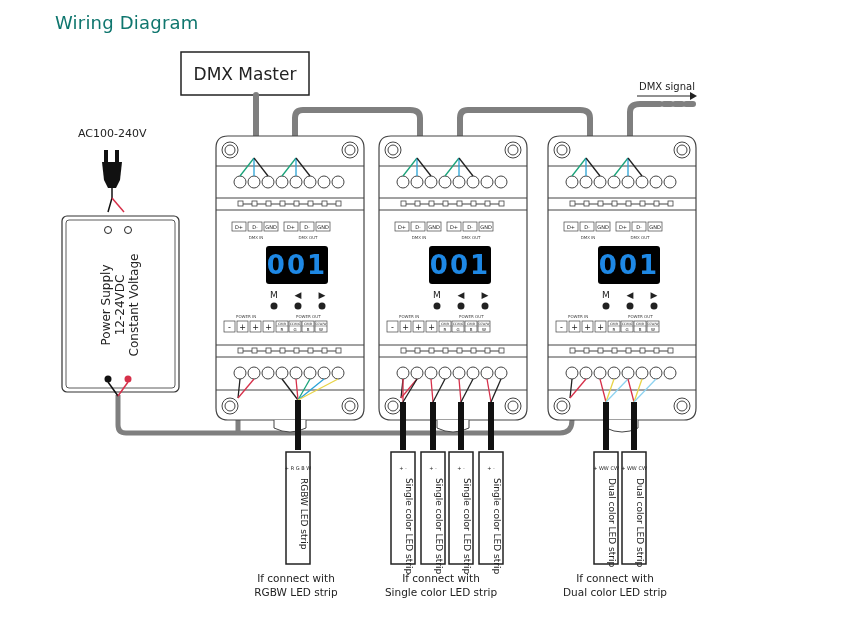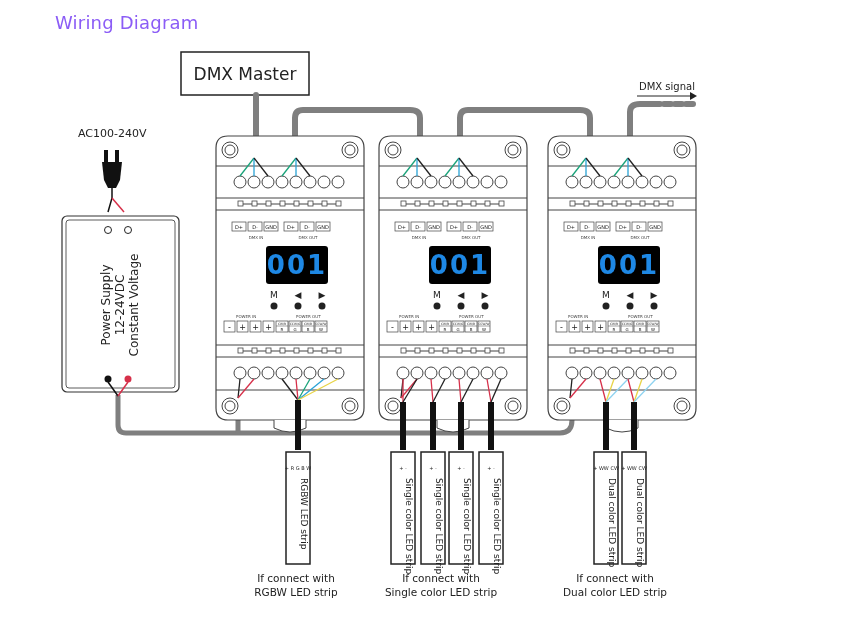--- a/index.html
+++ b/index.html
@@ -1,18 +1,18 @@
 <!DOCTYPE html>
 <html><head>
 <meta charset="utf-8">
 <style>
   html, body { margin:0; padding:0; background:#ffffff; }
   body { width:861px; height:617px; position:relative; overflow:hidden; font-family:"DejaVu Sans", sans-serif; }
   #diagram { position:absolute; left:0; top:0; width:861px; height:617px; }
-  .title { position:absolute; left:55px; top:12px; font-size:18px; color:#8b5cf6; letter-spacing:0.2px; }
+  .title { position:absolute; left:55px; top:12px; font-size:18px; color:#0f766e; letter-spacing:0.2px; }
   svg text { font-family:"DejaVu Sans", sans-serif; }
 </style>
 </head>
 <body>
 
 <div class="title">Wiring Diagram</div>
 
 <svg id="diagram" xmlns="http://www.w3.org/2000/svg" viewBox="0 0 861 617">
 
   <g>

